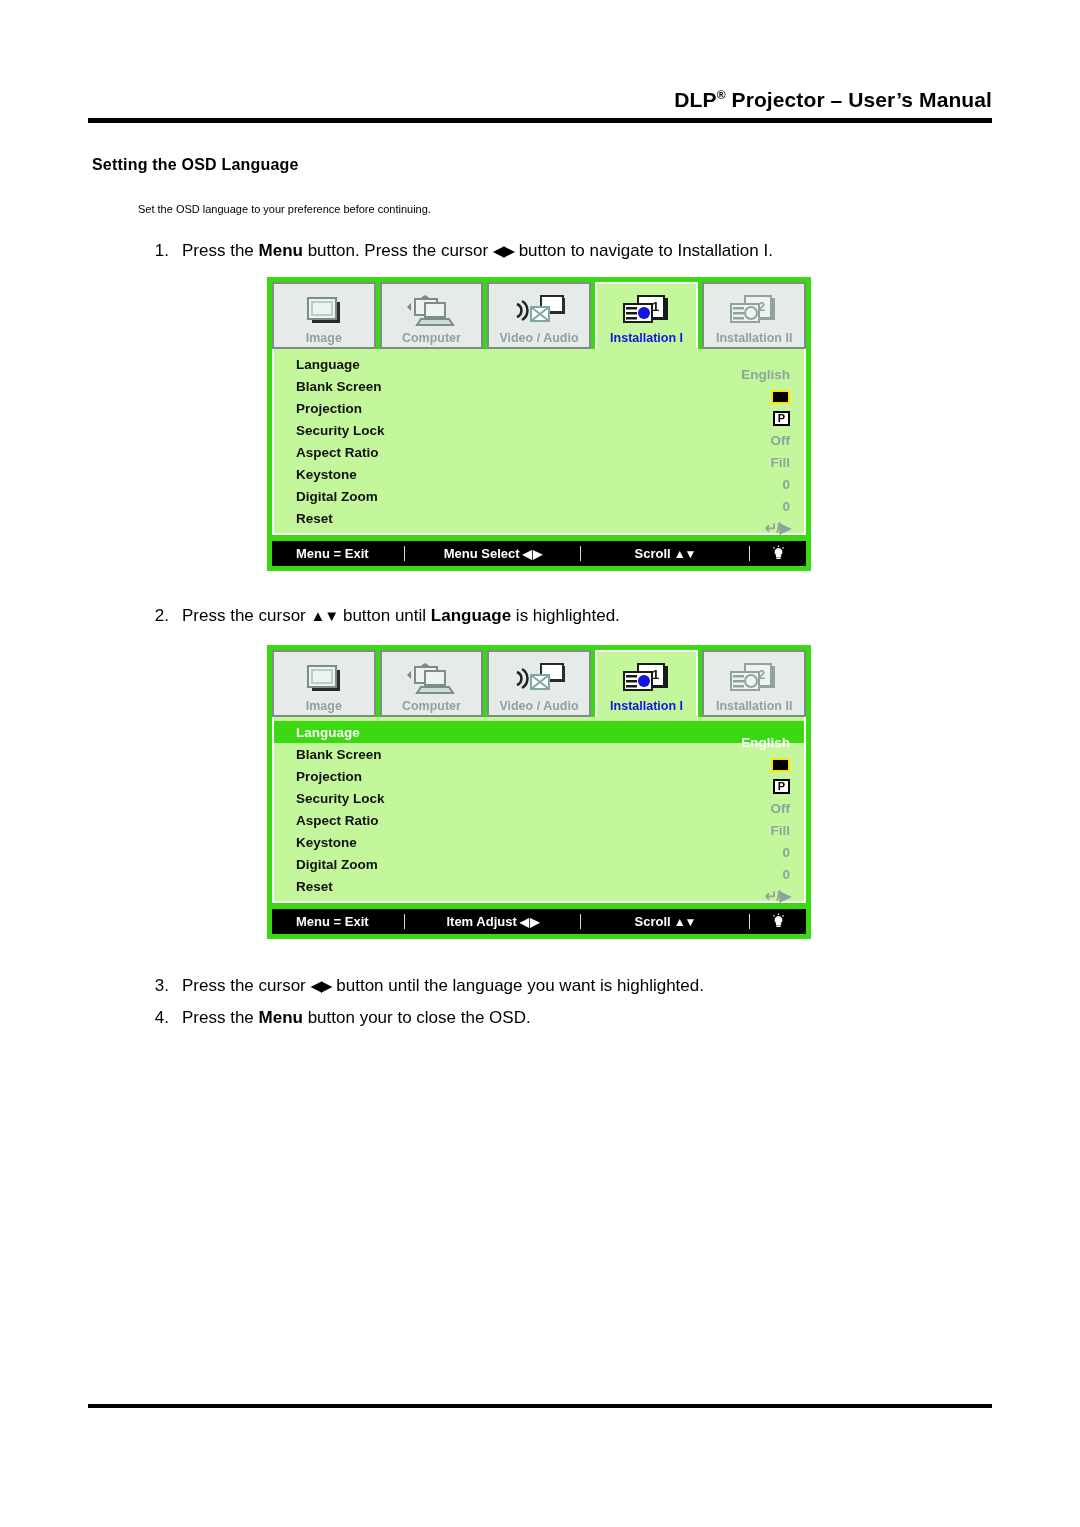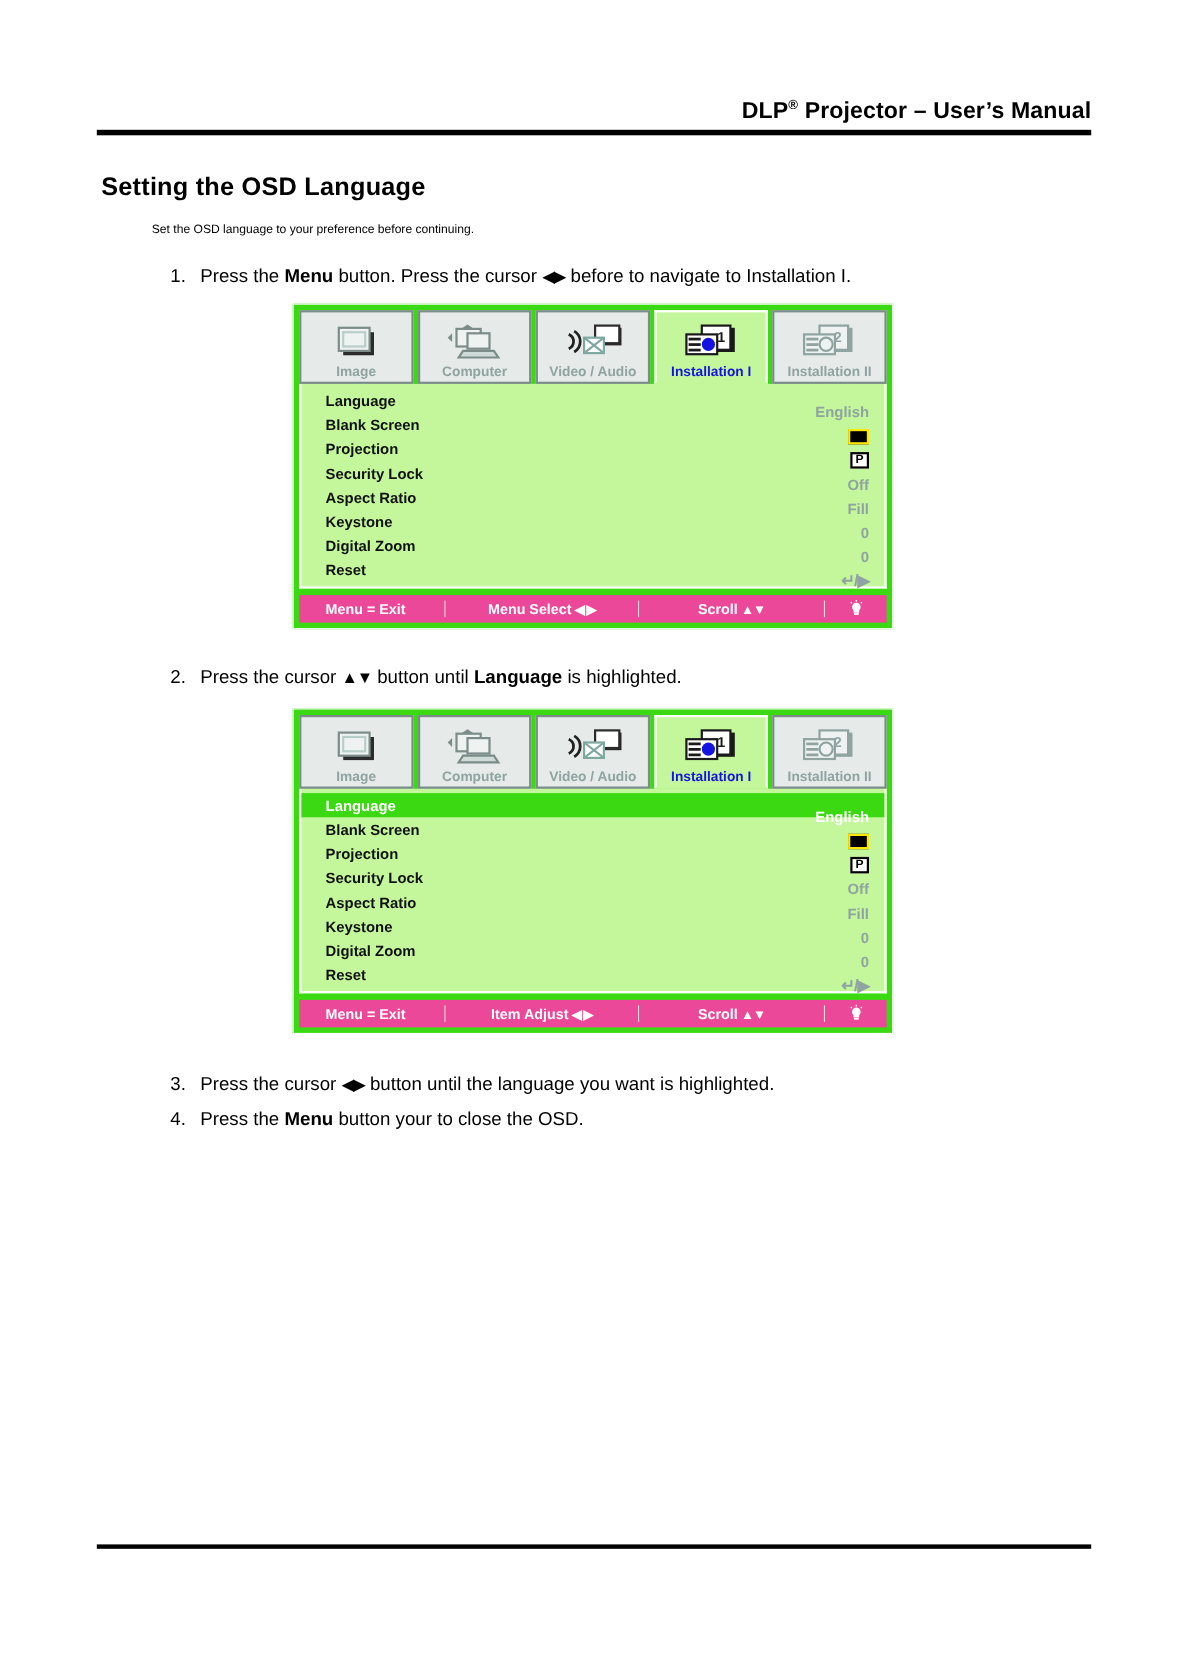--- a/index.html
+++ b/index.html
@@ -23,21 +23,21 @@
   }
   .hdr-title sup { font-size:12px; vertical-align:super; font-weight:bold; }
   .hdr-rule {
     position:absolute; left:88px; top:118px; width:904px; height:5px;
     background:#000;
   }
 
   
   .h1 {
     position:absolute; left:92px; top:156px;
-    font-size:23px; font-weight:bold; letter-spacing:.2px;
+    font-size:16px; font-weight:bold; letter-spacing:.2px;
   }
   .intro {
     position:absolute; left:138px; top:203px;
     font-size:11px;
   }
   .step {
     position:absolute;
     font-size:17px;
     display:flex; align-items:flex-start;
   }
@@ -127,21 +127,21 @@
     color:#000; font-size:11px; font-weight:bold;
     line-height:11px; text-align:center;
     vertical-align:middle;
   }
   .sw-reset { color:#8fa3a0; font-size:15px; letter-spacing:-1px; }
 
   
   .osd-foot {
     position:absolute; left:0; right:0; bottom:0;
     height:25px;
-    background:#ec4899;
+    background:#000000;
     display:flex; align-items:center;
     color:#ffffff; font-size:13px; font-weight:bold;
   }
   .osd-foot .cell { display:flex; align-items:center; justify-content:center; }
   .f1 { flex:0 0 132px; justify-content:flex-start !important; padding-left:24px; }
   .f2 { flex:1 1 auto; }
   .f3 { flex:0 0 168px; }
   .f4 { flex:0 0 56px; }
   .sep { width:1px; height:15px; background:#d8d8d8; flex:0 0 1px; }
   .glyph { letter-spacing:-1px; font-size:12px; padding-left:3px; }
@@ -161,21 +161,21 @@
 <div class="page">
 
   <div class="hdr-title"><span>DLP</span><sup>®</sup><span> Projector – User’s Manual</span></div>
   <div class="hdr-rule"></div>
 
   <div class="h1">Setting the OSD Language</div>
   <div class="intro">Set the OSD language to your preference before continuing.</div>
 
   <div class="step step1">
     <span class="num">1.</span>
-    <span class="txt"><span>Press the </span><b>Menu</b><span> button. Press the cursor </span><span class="arr">◀▶</span><span> before to navigate to Installation I.</span></span>
+    <span class="txt"><span>Press the </span><b>Menu</b><span> button. Press the cursor </span><span class="arr">◀▶</span><span> button to navigate to Installation I.</span></span>
   </div>
 
   <div class="osd osd1">
     <div class="osd-inner">
 
       <div class="tabs">
 
         <div class="tab">
           <div class="tab-icon">
             <svg width="46" height="34" viewBox="0 0 46 34">

